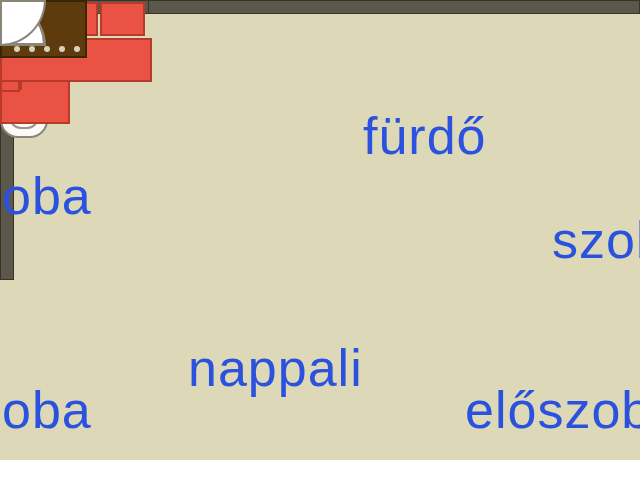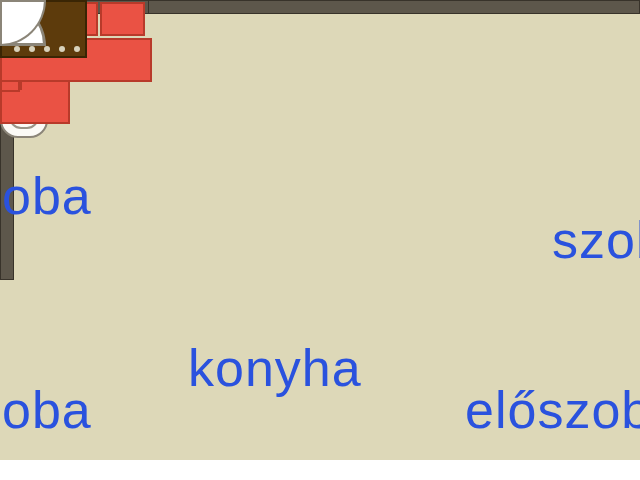--- a/index.html
+++ b/index.html
@@ -125,18 +125,19 @@
   </div>
 
   <div id="cabinet" class="abs furn">
     <div id="knob-1" class="knob"></div>
     <div id="knob-2" class="knob"></div>
     <div id="knob-3" class="knob"></div>
     <div id="knob-4" class="knob"></div>
     <div id="knob-5" class="knob"></div>
   </div>
 
+  <div id="lab-bath" class="room-label">fürdő</div>
   <div id="lab-room-tl" class="room-label">szoba</div>
   <div id="lab-room-r" class="room-label">szoba</div>
-  <div id="lab-living" class="room-label">konyha</div>
+  <div id="lab-living" class="room-label">nappali</div>
   <div id="lab-room-bl" class="room-label">szoba</div>
   <div id="lab-hall" class="room-label">előszoba</div>
 </div>
 
 </body></html>

